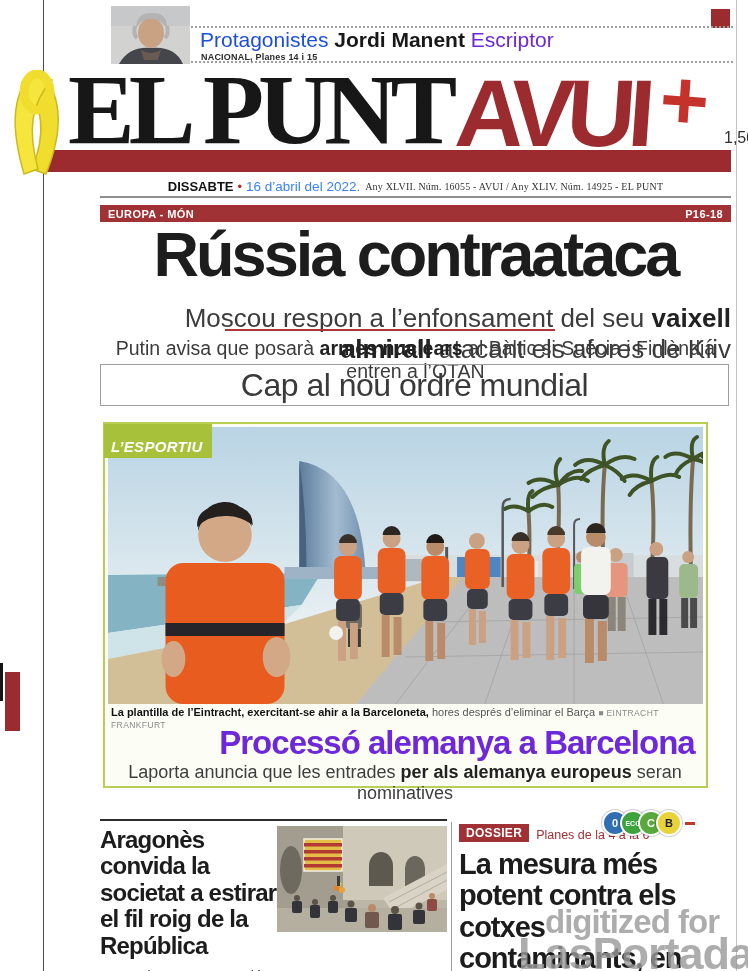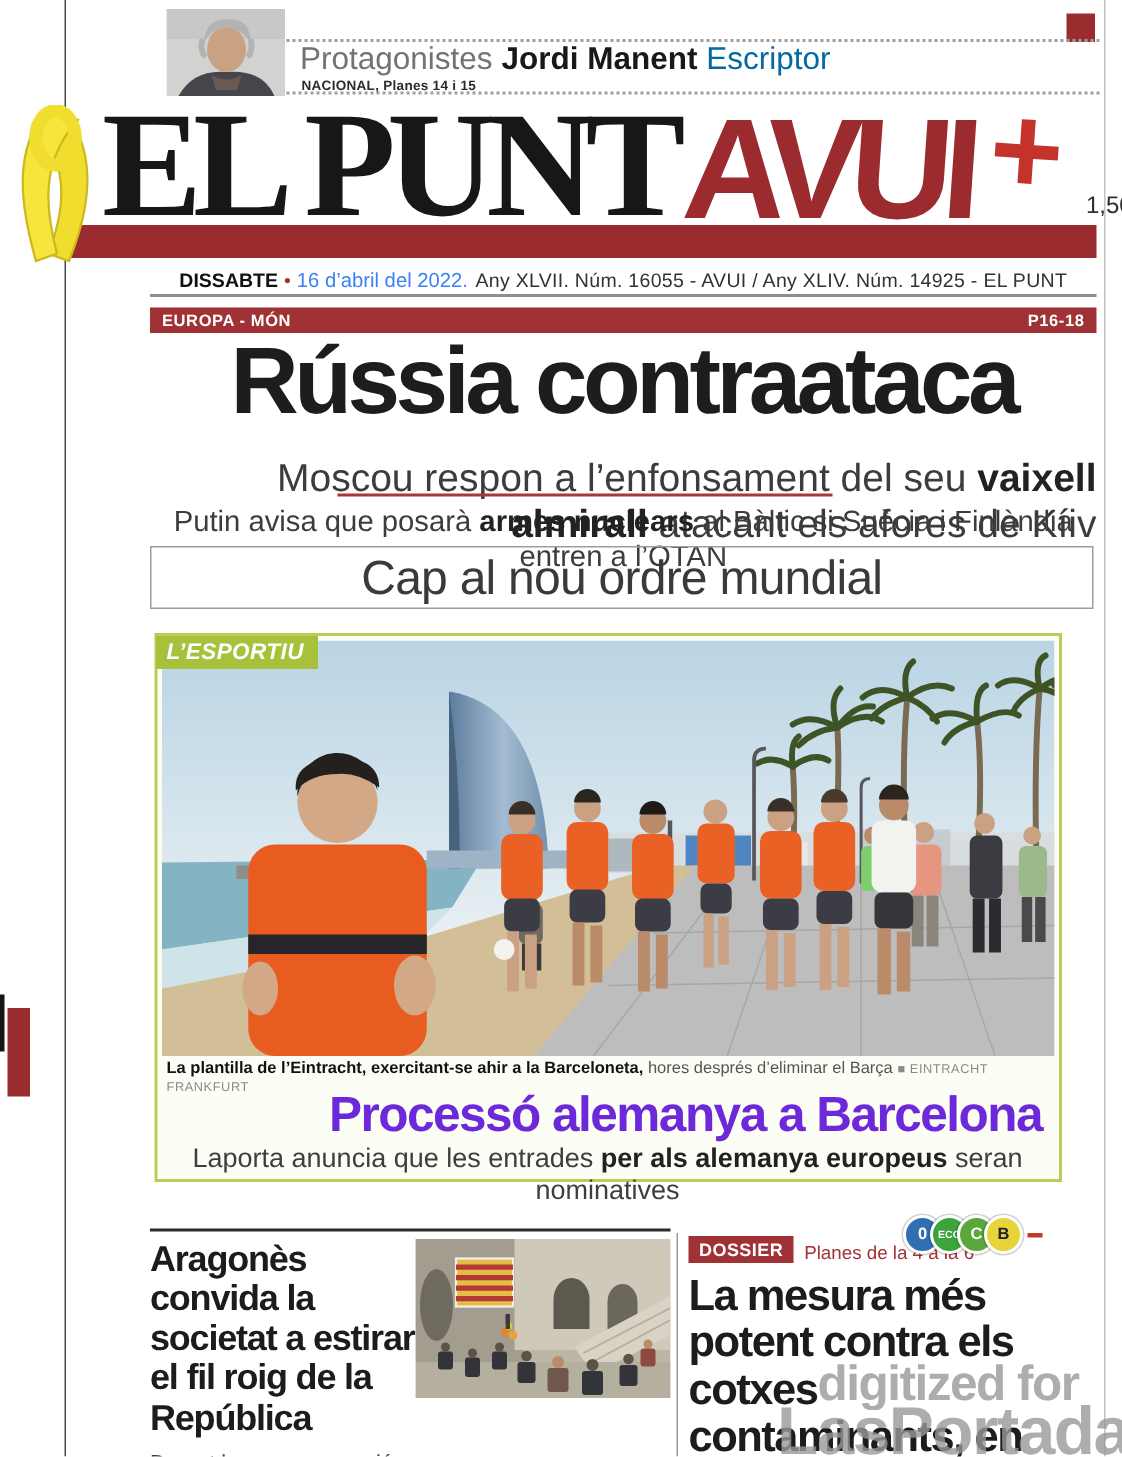--- a/index.html
+++ b/index.html
@@ -11,64 +11,64 @@
   .vline-right{position:absolute;left:736px;top:0;width:1px;height:971px;background:#c2c2c2;}
   .edge-black{position:absolute;left:0;top:663px;width:3px;height:38px;background:#151515;}
   .left-red-rect{position:absolute;left:5px;top:672px;width:15px;height:59px;background:#9a2c30;}
   .tr-red-square{position:absolute;left:711px;top:9px;width:19px;height:19px;background:#9a2c30;}
 
   
   .banner-rule{position:absolute;left:115px;width:618px;border-top:2px dotted #9f9f9f;}
   .rule-a{top:26px;} .rule-b{top:61px;}
   .portrait{position:absolute;left:111px;top:6px;width:79px;height:58px;z-index:3;}
   .banner-text{position:absolute;left:200px;top:28px;font-size:21px;white-space:nowrap;}
-  .banner-section{color:#737373;margin-top:25px;}
+  .banner-section{color:#1d4ed8;margin-top:25px;}
   .banner-name{color:#181818;font-weight:bold;}
-  .banner-role{color:#0369a1;}
+  .banner-role{color:#6d28d9;}
   .banner-ref{position:absolute;left:201px;top:52px;font-size:9px;font-weight:bold;color:#2a2a2a;letter-spacing:.2px;}
 
   
   .mast-black{position:absolute;left:68px;top:60px;font-family:"Liberation Serif",serif;
       font-weight:bold;font-size:100px;letter-spacing:-6px;color:#171717;line-height:1;
       transform:scaleY(1.0);white-space:nowrap;z-index:2;}
   .mast-red{position:absolute;left:456px;top:66px;font-size:95px;font-weight:800;
       letter-spacing:-7px;color:#9b2b2f;line-height:1;transform:skewX(-4deg);z-index:2;white-space:nowrap;}
   .mast-plus{position:absolute;left:660px;top:58px;font-size:84px;font-weight:bold;color:#c5322c;
       transform:rotate(4deg);line-height:1;z-index:2;}
   .mast-price{position:absolute;left:687px;top:129px;font-size:16px;color:#2e2e2e;z-index:2;margin-left:37px;}
   .mast-bar{position:absolute;left:43px;top:150px;width:688px;height:22px;background:#9b2b2f;}
   .ribbon{position:absolute;left:4px;top:70px;width:66px;height:108px;z-index:4;}
 
   
   .dateline{position:absolute;left:100px;top:176px;width:631px;height:20px;
       border-bottom:2px solid #8f8f8f;display:flex;align-items:center;justify-content:center;white-space:nowrap;}
   .dl-day{font-size:13px;font-weight:bold;color:#111;}
   .dl-bullet{color:#a8302f;margin:0 4px;font-size:13px;}
   .dl-date{font-size:13.5px;color:#3b82f6;}
-  .dl-info{font-size:13px;color:#333;margin-left:5px;letter-spacing:.2px;}
+  .dl-info{font-size:10px;color:#333;margin-left:5px;letter-spacing:.2px;font-family:Liberation Serif, serif;}
 
   
   .section-bar{position:absolute;left:100px;top:205px;width:631px;height:17px;background:#a03135;
       color:#fff;font-size:11px;font-weight:bold;display:flex;align-items:center;
       justify-content:space-between;padding:0 8px;box-sizing:border-box;letter-spacing:.4px;gap:20px;}
   .lead-headline{position:absolute;left:98px;top:220px;width:635px;text-align:center;
       font-size:63px;font-weight:bold;color:#1d1d1d;letter-spacing:-3px;line-height:1.1;}
   .lead-sub1{position:absolute;left:100px;top:303px;width:631px;text-align:right;
       font-size:26px;color:#3c3c3c;}
   .lead-sub1 b,.lead-sub2 b,.sports-sub b{color:#222;}
   .red-divider{position:absolute;left:225px;top:329px;width:330px;height:2px;background:#ad3538;}
   .lead-sub2{position:absolute;left:100px;top:337px;width:631px;text-align:center;
       font-size:19.5px;color:#3c3c3c;}
   .quote-box{position:absolute;left:100px;top:364px;width:629px;height:42px;border:1px solid #9d9d9d;
       box-sizing:border-box;display:flex;align-items:center;justify-content:center;
       font-size:32px;color:#3a3a3a;letter-spacing:-.5px;}
 
   
   .esportiu-badge{position:absolute;left:104px;top:424px;background:#a8c13b;color:#fff;
-      font-size:15px;font-weight:bold;font-style:italic;padding:2px 9px 3px 7px;letter-spacing:.3px;z-index:2;}
+      font-size:15px;font-weight:bold;font-style:italic;padding:14px 9px 3px 7px;letter-spacing:.3px;z-index:2;}
   .sports-box{position:absolute;left:103px;top:422px;width:605px;height:366px;background:#fcfdf5;
       border:2px solid #b8cf57;box-sizing:border-box;}
   .main-photo{position:absolute;left:3px;top:3px;width:595px;height:277px;}
   .photo-caption{position:absolute;left:6px;top:282px;width:590px;font-size:11px;color:#555;}
   .photo-caption b{color:#111;}
   .photo-credit{font-size:8.5px;color:#8a8a8a;letter-spacing:.4px;}
   .sports-headline{position:absolute;left:0;top:300px;width:704px;text-align:center;
       font-size:33px;font-weight:bold;color:#6d28d9;letter-spacing:-1px;}
   .sports-sub{position:absolute;left:0;top:338px;width:600px;text-align:center;font-size:18px;color:#3e3e3e;}
 

